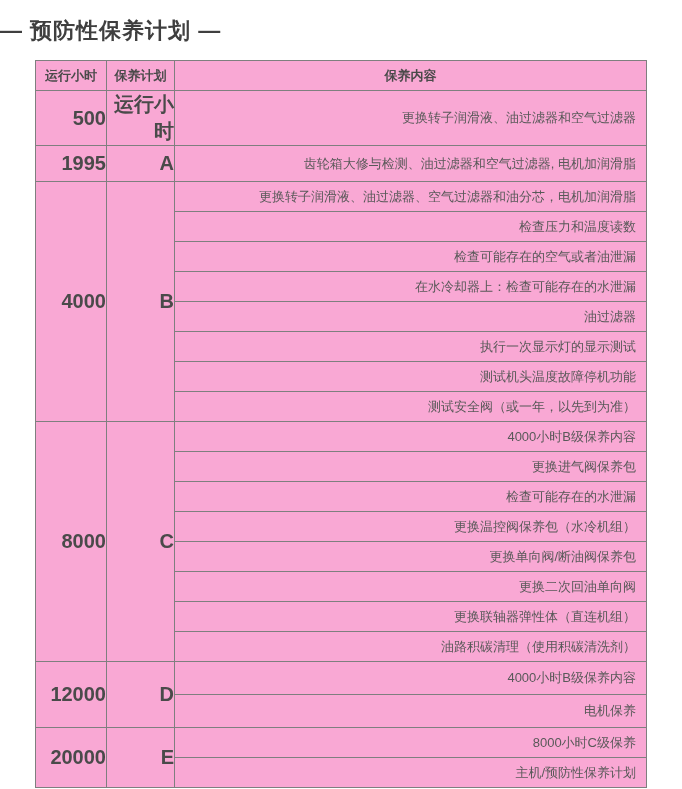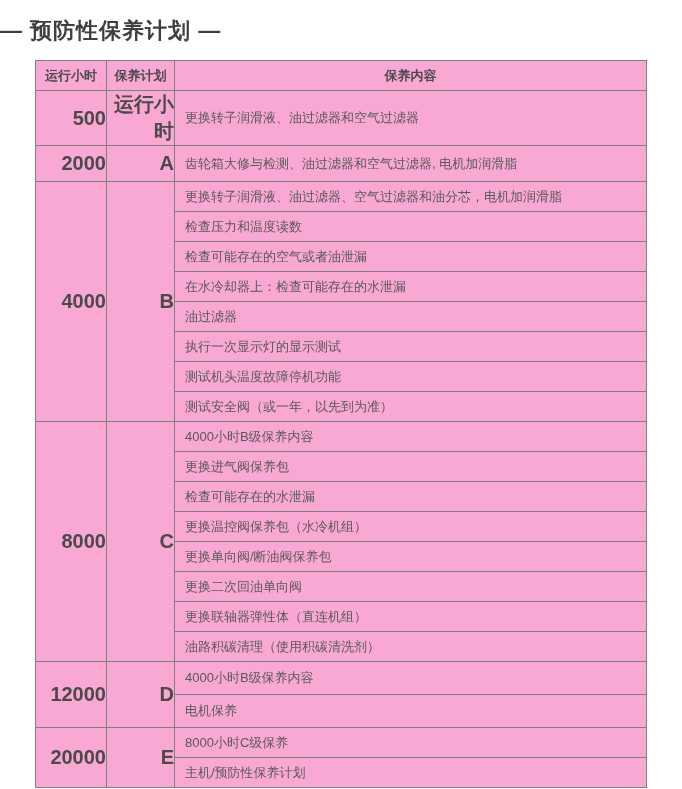--- a/index.html
+++ b/index.html
@@ -53,21 +53,21 @@
     text-align:right;
     font-weight:bold;
     font-size:20px;
     color:var(--strong-color);
     padding:0;
   }
   td.item{
     font-size:13px;
     font-weight:normal;
     color:var(--text-color);
-    text-align:left;
+    text-align:right;
     padding:0 10px;
   }
   tr.h30{height:30px;}
   tr.h33{height:33px;}
   tr.h34{height:34px;}
   tr.h36{height:36px;}
 </style>
 </head>
 <body>
 
@@ -88,21 +88,21 @@
   </thead>
   <tbody>
 
     <tr class="h34">
       <td class="hours">500</td>
       <td class="plan">运行小时</td>
       <td class="item">更换转子润滑液、油过滤器和空气过滤器</td>
     </tr>
 
     <tr class="h36">
-      <td class="hours">2000</td>
+      <td class="hours">1995</td>
       <td class="plan">A</td>
       <td class="item">齿轮箱大修与检测、油过滤器和空气过滤器, 电机加润滑脂</td>
     </tr>
 
     <tr class="h30">
       <td class="hours" rowspan="8">4000</td>
       <td class="plan" rowspan="8">B</td>
       <td class="item">更换转子润滑液、油过滤器、空气过滤器和油分芯，电机加润滑脂</td>
     </tr>
     <tr class="h30">

